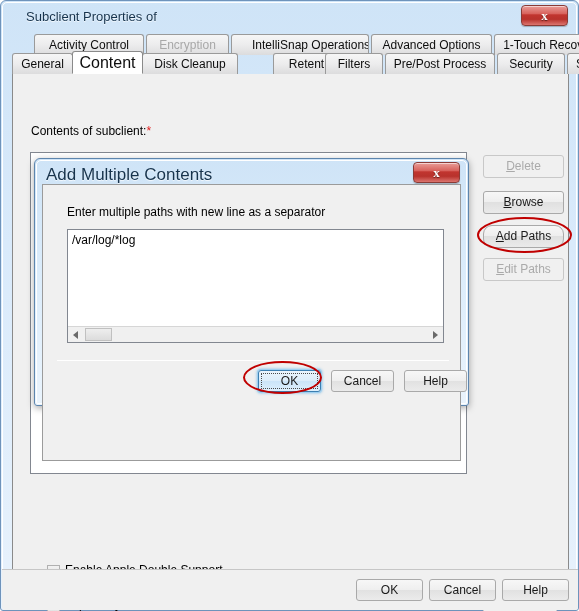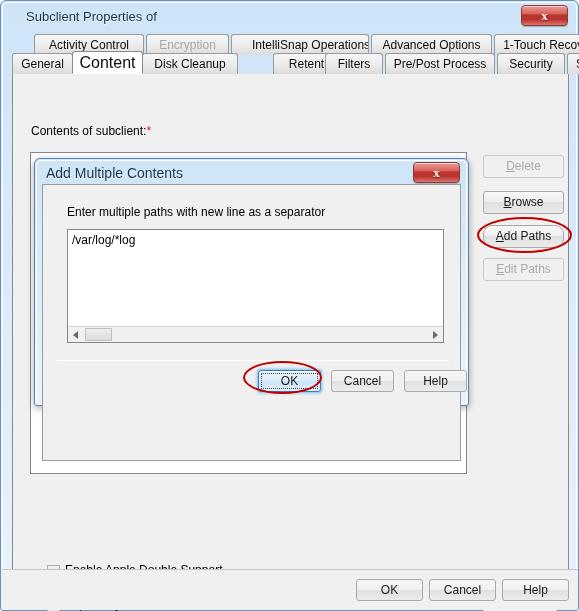--- a/index.html
+++ b/index.html
@@ -241,21 +241,21 @@
   }
   #modal-inner-frame {
     position:absolute; left:1px; top:1px; right:1px; bottom:1px;
     border: 1px solid #ffffff;
     border-radius: 5px 5px 2px 2px;
     pointer-events:none;
   }
   #modal-title {
     position: absolute;
     left: 11px; top: 6px;
-    font-size: 14px;
+    font-size: 17px;
     color: #16334d;
     white-space: nowrap;
     text-shadow: 0 1px 1px rgba(255,255,255,0.8);
     text-align: center;
   }
   #modal-close { right: 8px; top: 3px; }
 
   #modal-body {
     position: absolute;
     left: 7px; top: 25px;

